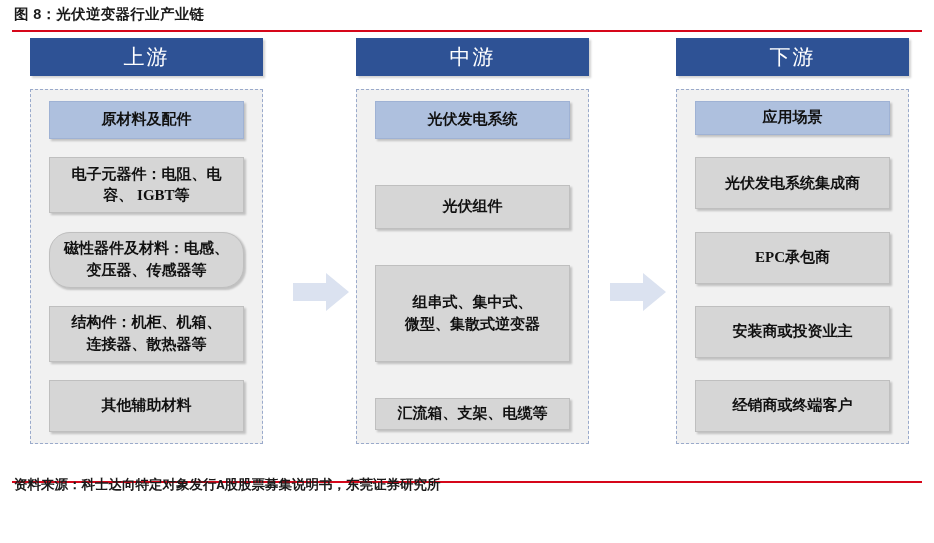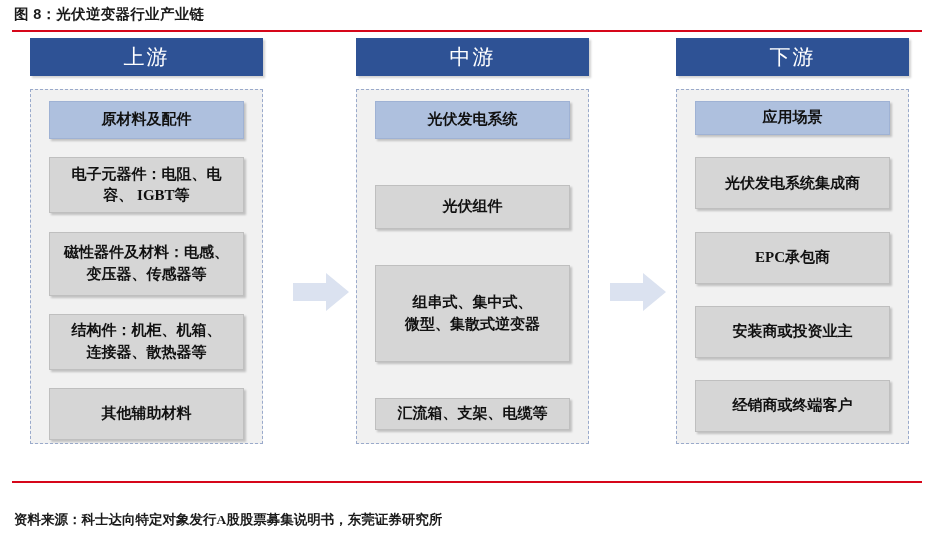--- a/index.html
+++ b/index.html
@@ -41,22 +41,22 @@
     top: 481px;
     width: 910px;
     height: 2px;
     background: #d6071a;
   }
 
   
   .source-note {
     position: absolute;
     left: 14px;
-    top: 511px;
-    font-family: Liberation Serif, serif;
+    top: 476px;
+    font-family: Liberation Mono, monospace;
     font-size: 13.5px;
     font-weight: bold;
     color: #1a1a1a;
     white-space: nowrap;
   }
 
   
   .diagram {
     position: absolute;
     left: 0;
@@ -144,21 +144,21 @@
     <svg viewBox="0 0 56 40" preserveAspectRatio="none" aria-hidden="true">
       <polygon points="0,11 33,11 33,1 56,20 33,39 33,29 0,29" fill="#dbe2f0"></polygon>
     </svg>
   </div>
 <div class="column col-1">
       <div class="col-header">上游</div>
       <div class="col-body">
         <div class="node head" style="height: 38px;">原材料及配件</div>
         <div class="node" style="height: 56px; margin-top: 18.25px;">电子元器件：电阻、电
 容、 IGBT等</div>
-        <div class="node" style="height: 64px; margin-top: 18.25px;">磁性器件及材料：电感、
+        <div class="node" style="height: 56px; margin-top: 18.25px; border-radius: 21px;">磁性器件及材料：电感、
 变压器、传感器等</div>
         <div class="node" style="height: 56px; margin-top: 18.25px;">结构件：机柜、机箱、
 连接器、散热器等</div>
         <div class="node" style="height: 52px; margin-top: 18.25px;">其他辅助材料</div>
       </div>
     </div>
     <div class="column col-2">
       <div class="col-header">中游</div>
       <div class="col-body">
         <div class="node head" style="height: 38px;">光伏发电系统</div>

